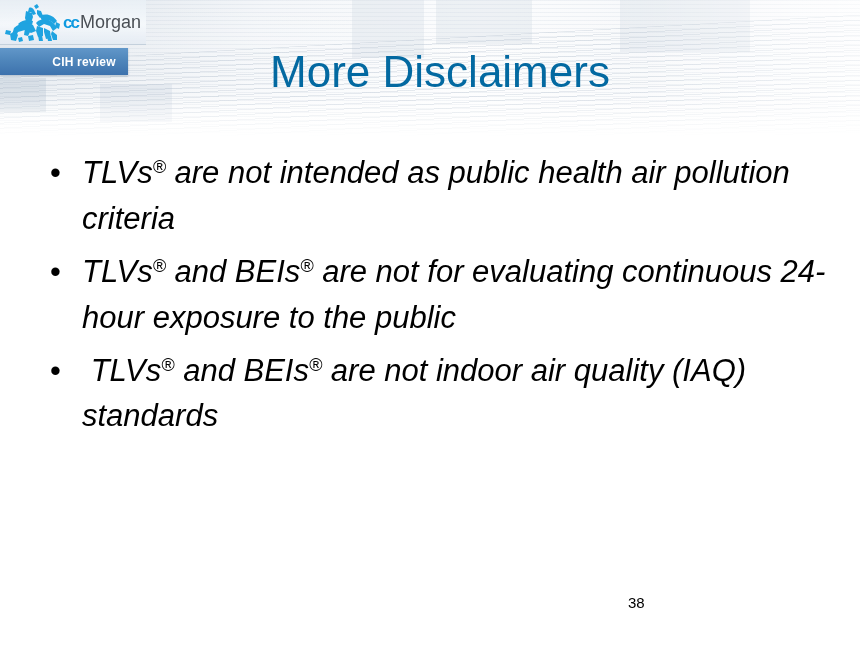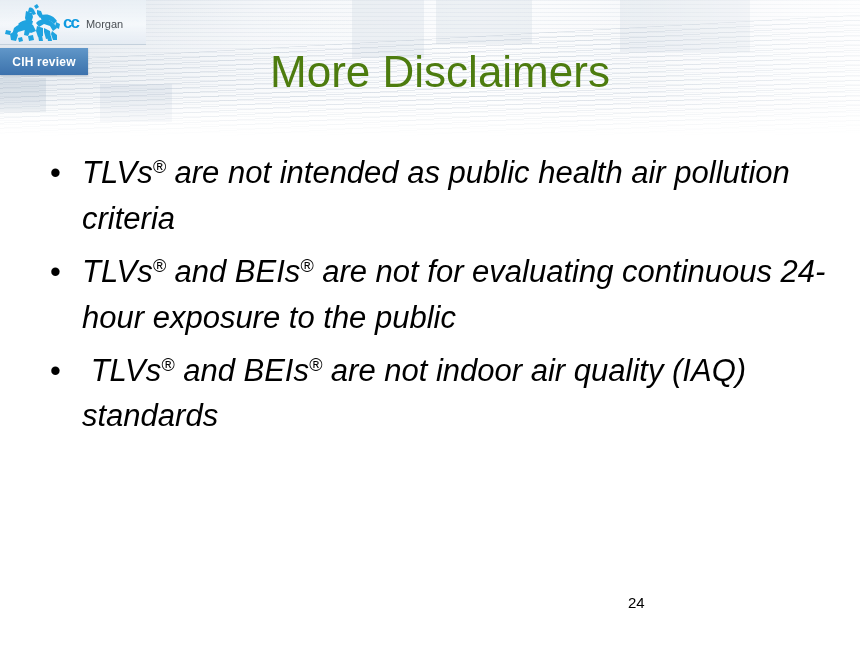--- a/index.html
+++ b/index.html
@@ -97,52 +97,53 @@
   }
   .logo-cc {
     color: #0f9ae0;
     font-weight: bold;
     font-size: 17px;
     letter-spacing: -2px;
     line-height: 1;
   }
   .logo-morgan {
     color: #4a4f55;
-    font-size: 11px;
+    font-size: 18px;
     line-height: 1;
-    margin-left: 8px;
+    margin-left: 2px;
   }
 
   
   .badge {
     position: absolute;
     left: 0; top: 48px;
     width: 88px; height: 27px;
     background: linear-gradient(180deg, #6197c9 0%, #4f86bb 45%, #3d72ad 100%);
     box-shadow: 0 1px 2px rgba(60,90,120,0.35);
     display: flex;
     align-items: center;
     justify-content: center;
+    padding-left: 40px;
   }
   .badge-text {
     color: #ffffff;
     font-size: 12px;
     font-weight: bold;
     letter-spacing: 0.2px;
     white-space: nowrap;
   }
 
   
   .slide-title {
     position: absolute;
     left: 120px; top: 48px;
     width: 640px;
     text-align: center;
     font-size: 44px;
-    color: #4d7c0f;
+    color: #0369a1;
     line-height: 1.1;
     white-space: nowrap;
   }
 
   
   .body-list {
     position: absolute;
     left: 36px; top: 150px;
     width: 800px;
     margin: 0;
@@ -246,15 +247,15 @@
       <li class="bullet-item">
         <span class="bullet-dot">•</span>
         <span class="bullet-text"><span>TLVs</span><span class="reg">®</span><span> and BEIs</span><span class="reg">®</span><span> are not for evaluating continuous 24-hour exposure to the public</span></span>
       </li>
       <li class="bullet-item">
         <span class="bullet-dot">•</span>
         <span class="bullet-text"><span> TLVs</span><span class="reg">®</span><span> and BEIs</span><span class="reg">®</span><span> are not indoor air quality (IAQ) standards</span></span>
       </li>
     </ul>
 
-  <div class="page-number">24</div>
+  <div class="page-number">38</div>
 
 </div>
 
 </body></html>

